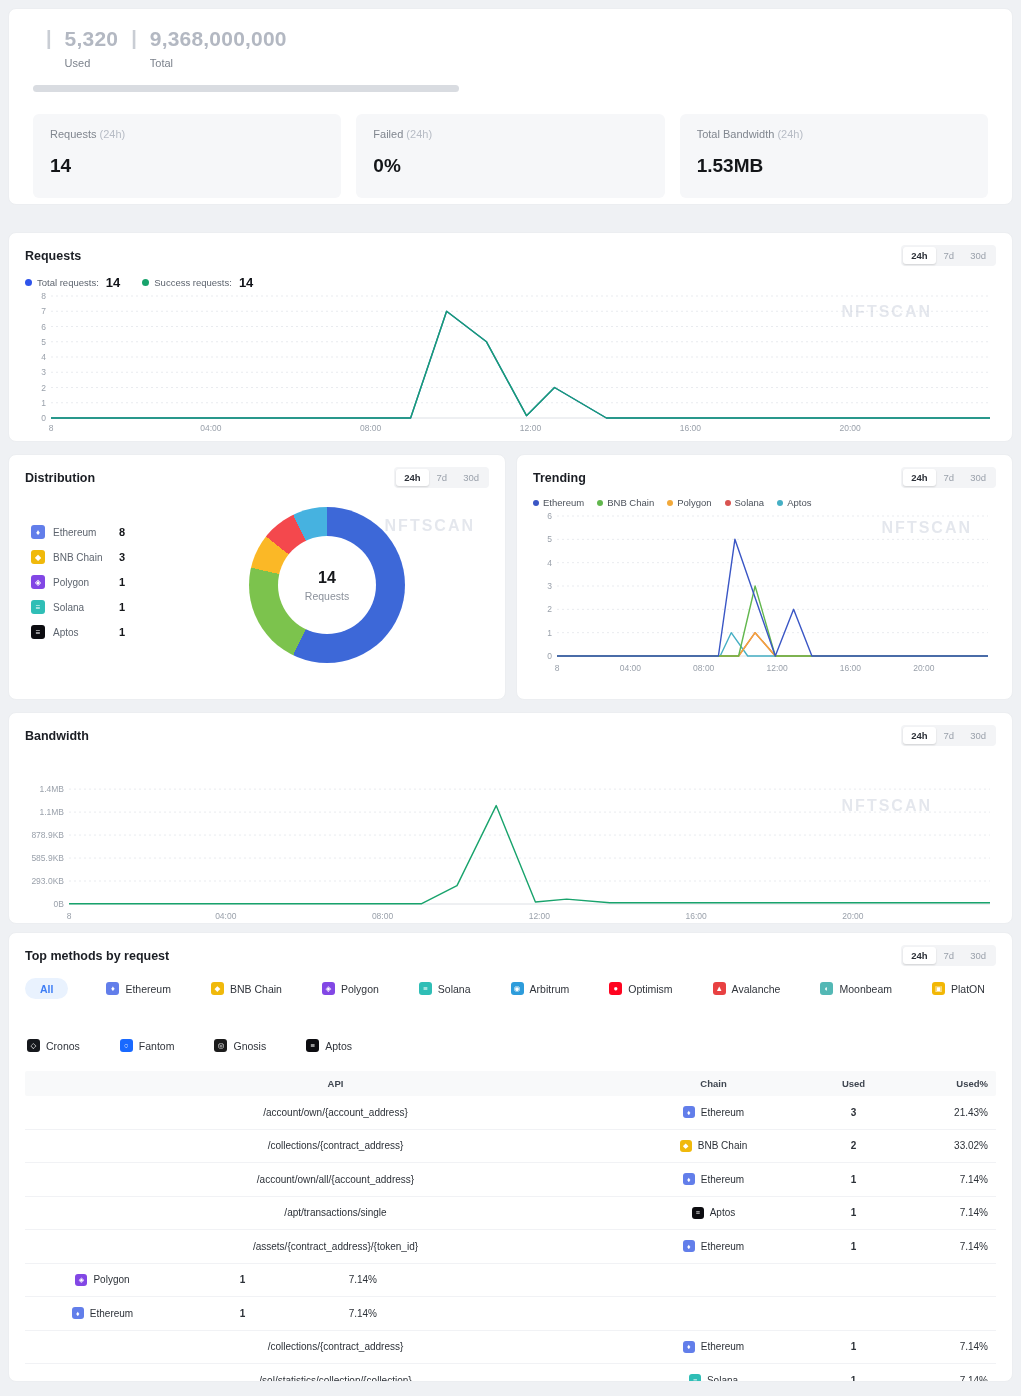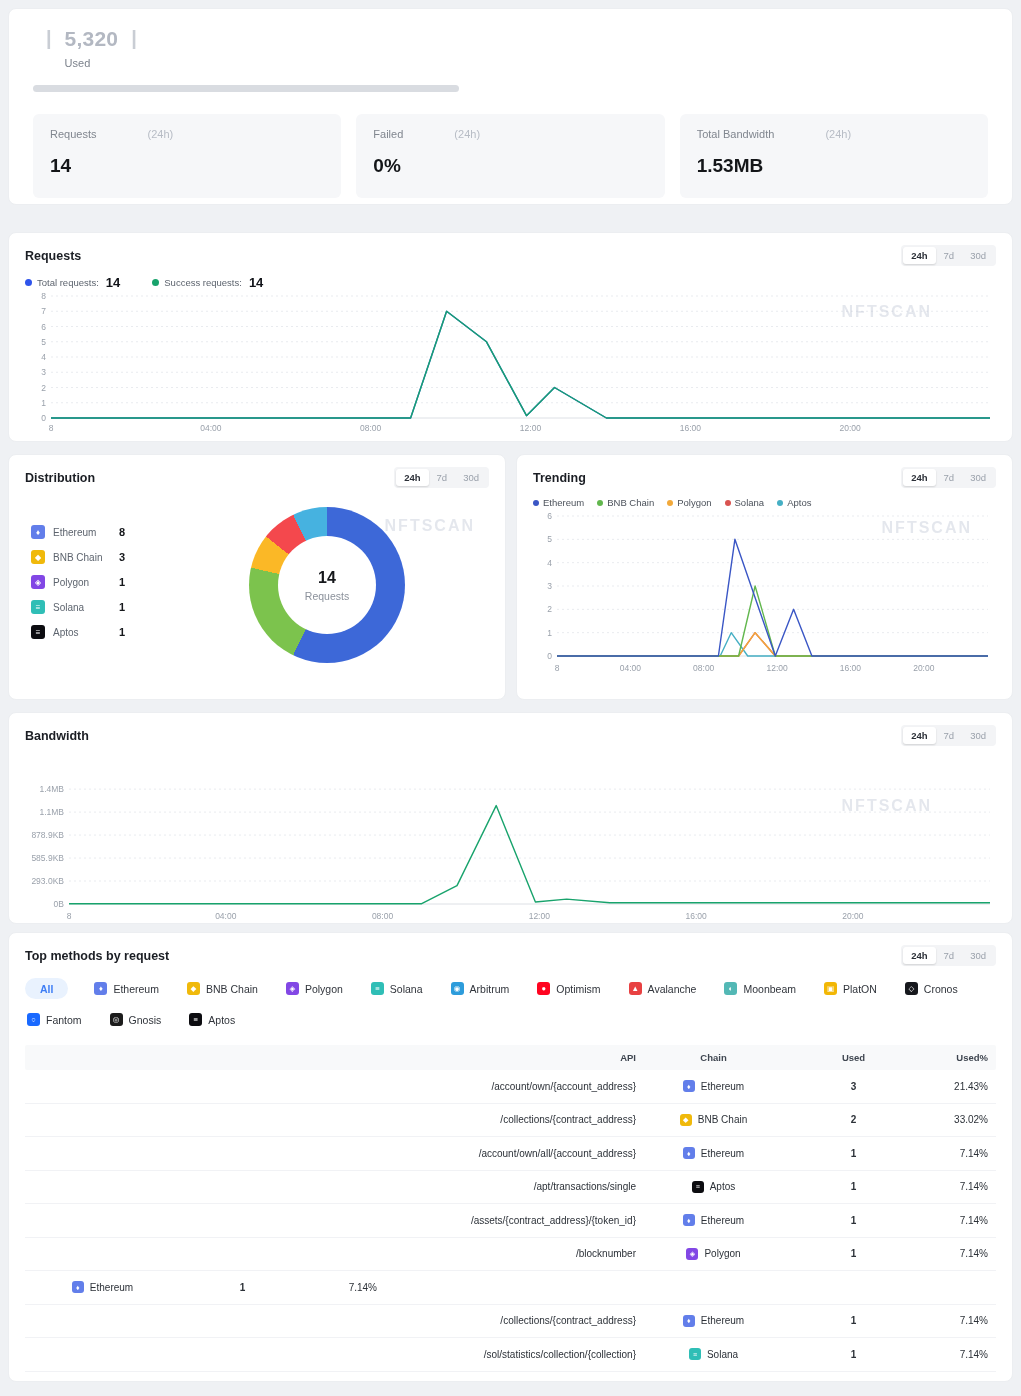--- a/index.html
+++ b/index.html
@@ -12,35 +12,35 @@
   .bignum-row { display:flex; align-items:flex-start; }
   .num-col { display:flex; flex-direction:column; }
   .num { font-size:21px; font-weight:bold; color:#15171b; letter-spacing:.2px; }
   .num.gray { color:#b3b8c2; }
   .num-label { font-size:11px; color:#7c828c; margin-top:6px; }
   .divider { font-size:20px; color:#c9cdd4; font-weight:600; margin:0 13px; }
   .progress-track { margin-top:16px; width:426px; height:7px; background:#d9dce1; border-radius:4px; }
   .stats-row { display:flex; gap:15px; margin-top:22px; }
   .stat { flex:1; background:#f6f7f9; border-radius:6px; padding:14px 17px; height:84px; }
   .stat-label { font-size:11px; color:#80868f; }
-  .stat-label .sfx { color:#b7bcc5;margin-left:48px; }
+  .stat-label .sfx { color:#b7bcc5; }
   .stat-value { font-size:19px; font-weight:bold; color:#141619; margin-top:15px; }
 
   
   .panel-head { display:flex; justify-content:space-between; align-items:center; }
   .panel-title { font-size:12.5px; font-weight:bold; color:#1b1e24; }
   .range { display:flex; background:#f3f4f6; border-radius:4px; padding:2px; font-size:9.5px; }
   .range .opt { padding:3px 8px; border-radius:3px; color:#9aa1ab; cursor:default; }
   .range .opt.active { background:#fff; color:#2b2f37; font-weight:bold; box-shadow:0 1px 2px rgba(0,0,0,.14); }
   .watermark { position:absolute; font-size:16px; font-weight:bold; letter-spacing:2px; color:#aeb6c9; opacity:.32; pointer-events:none; }
   svg text { font-family:"Liberation Sans", sans-serif; }
 
   
   #requests-card { padding:12px 16px 8px; margin-bottom:12px; height:210px; }
-  .chart-legend { display:flex; gap:32px; margin-top:9px; align-items:flex-end; }
+  .chart-legend { display:flex; gap:22px; margin-top:9px; align-items:flex-end; }
   .cl-item { display:flex; align-items:center; gap:5px; }
   .cl-dot { width:7px; height:7px; border-radius:50%; }
   .cl-label { font-size:9.5px; color:#5d646e; }
   .cl-value { font-size:13px; font-weight:bold; color:#111318; margin-left:2px; }
 
   
   #mid-row { display:flex; gap:10px; margin-bottom:12px; }
   #distribution-card { width:500px; height:246px; padding:12px 16px; }
   #trending-card { flex:1; height:246px; padding:12px 16px; }
   .dist-legend { position:absolute; left:22px; top:70px; }
@@ -58,46 +58,50 @@
   .trend-legend { display:flex; gap:13px; margin-top:9px; flex-wrap:wrap; }
   .tl-item { display:flex; align-items:center; gap:4px; }
   .tl-dot { width:6px; height:6px; border-radius:50%; }
   .tl-label { font-size:9.5px; color:#4c525b; }
 
   
   #bandwidth-card { padding:12px 16px 8px; margin-bottom:8px; height:212px; }
 
   
   #methods-card { padding:12px 16px; height:450px; overflow:hidden; }
-  .chips { display:flex; flex-wrap:wrap; column-gap:24px; row-gap:10px; margin-top:12px; }
+  .chips { display:flex; flex-wrap:wrap; column-gap:24px; row-gap:10px; margin-top:12px;gap:36px; }
   .chip { display:flex; align-items:center; gap:6px; font-size:10.5px; color:#30343b; padding:4px 2px; border-radius:12px; cursor:default; }
   .chip .badge { width:13px; height:13px; font-size:7.5px; }
   .chip-all { background:#e9f2fe; color:#3d7df5; padding:4px 15px; font-weight:600; }
   .table { margin-top:15px; }
   .trow, .thead { display:flex; align-items:center; }
   .thead { background:#f8f9fa; height:25px; font-size:9.5px; font-weight:bold; color:#3f4650; border-radius:2px; }
   .trow { height:33.5px; border-bottom:1px solid #f1f2f5; font-size:10px; color:#2c3138; }
-  .c-api { flex:1; text-align:right; padding-left:10px; }
+  .c-api { flex:1; text-align:center; padding-left:10px; }
   .c-chain { width:155px; display:flex; align-items:center; justify-content:center; gap:6px; }
   .c-chain .badge { width:12px; height:12px; font-size:7px; }
   .c-used { width:125px; text-align:center; font-weight:600; }
   .thead .c-used { font-weight:bold; }
   .c-pct { width:80px; text-align:right; padding-right:8px; }
 </style>
 </head>
 <body>
 
 <div class="card" id="summary-card">
   <div class="bignum-row">
     <div class="divider">|</div>
     <div class="num-col">
       <div class="num gray">5,320</div>
       <div class="num-label">Used</div>
     </div>
     <div class="divider">|</div>
+    <div class="num-col">
+      <div class="num gray">9,368,000,000</div>
+      <div class="num-label">Total</div>
+    </div>
   </div>
   <div class="progress-track"></div>
   <div class="stats-row" id="stats-row">
       <div class="stat">
         <div class="stat-label"><span>Requests </span><span class="sfx">(24h)</span></div>
         <div class="stat-value">14</div>
       </div>
       <div class="stat">
         <div class="stat-label"><span>Failed </span><span class="sfx">(24h)</span></div>
         <div class="stat-value">0%</div>
@@ -415,21 +419,20 @@
         <div class="trow">
           <div class="c-api">/assets/{contract_address}/{token_id}</div>
           <div class="c-chain">
             <span class="badge" style="background: rgb(98, 126, 234);">♦</span>
             <span>Ethereum</span>
           </div>
           <div class="c-used">1</div>
           <div class="c-pct">7.14%</div>
         </div>
         <div class="trow">
-          <div class="c-api">/blocknumber</div>
           <div class="c-chain">
             <span class="badge" style="background: rgb(130, 71, 229);">◈</span>
             <span>Polygon</span>
           </div>
           <div class="c-used">1</div>
           <div class="c-pct">7.14%</div>
         </div>
         <div class="trow">
           <div class="c-chain">
             <span class="badge" style="background: rgb(98, 126, 234);">♦</span>

